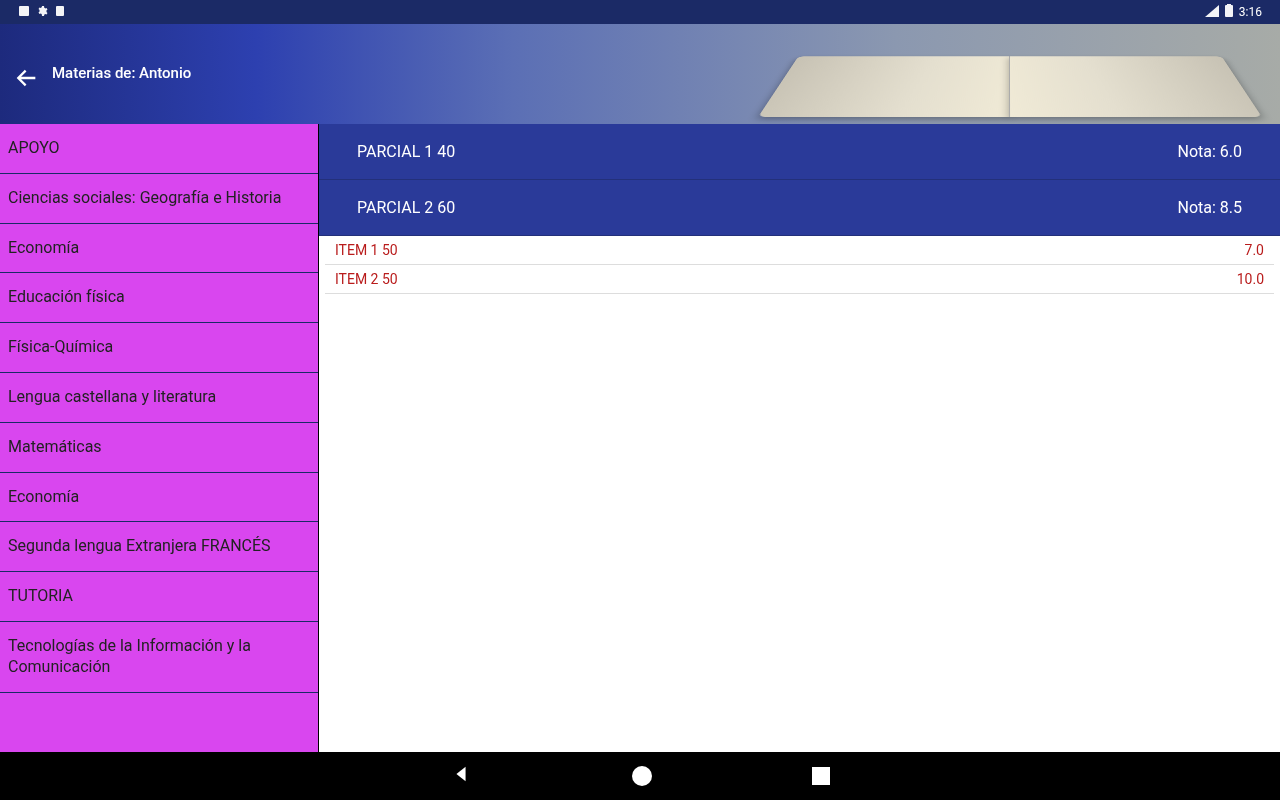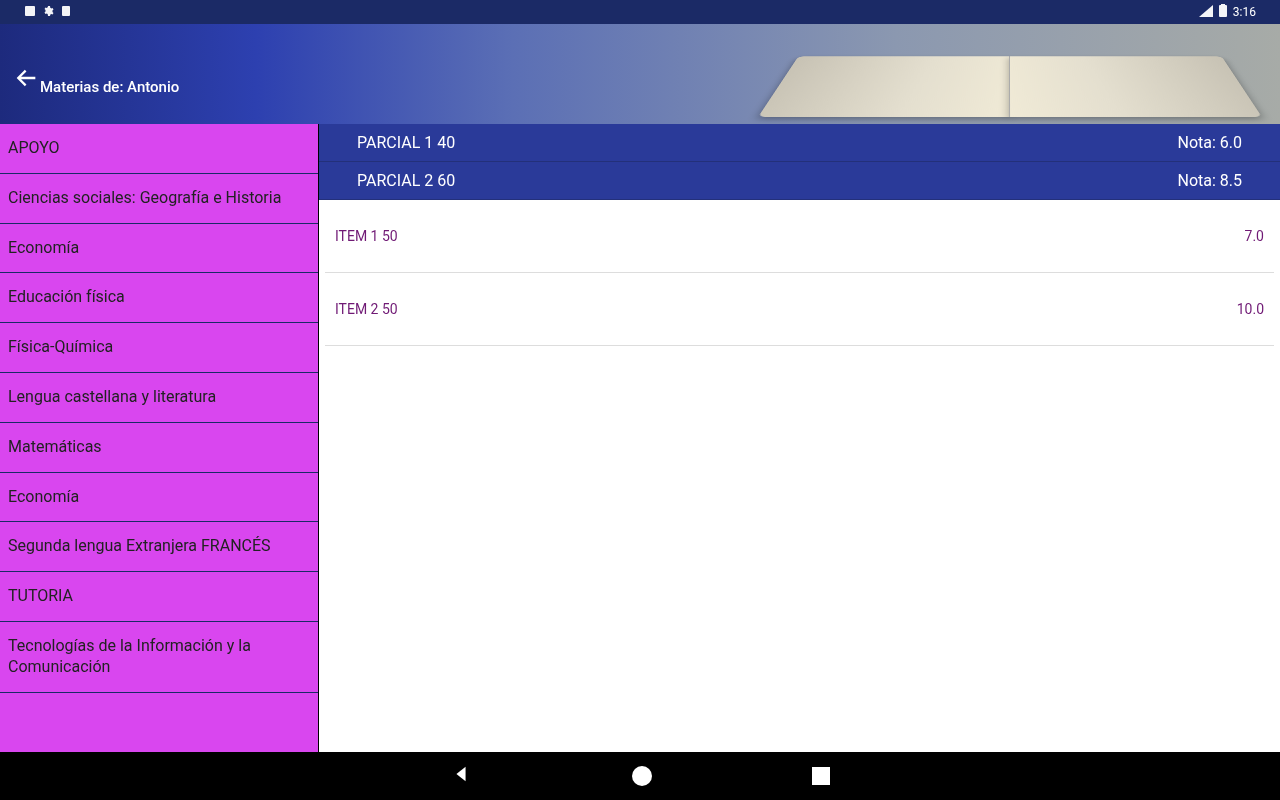--- a/index.html
+++ b/index.html
@@ -1,37 +1,37 @@
 <!DOCTYPE html>
 <html><head>
 <meta charset="utf-8">
 <style>
   html,body{margin:0;padding:0;width:1280px;height:800px;font-family:Roboto,Arial,sans-serif;background:#000;overflow:hidden}
   .device{width:1280px;height:800px;position:relative;background:#fff}
   
-  .status-bar{height:24px;background:#1b2a66;color:#fff;display:flex;align-items:center;font-size:12px;padding:0 24px;justify-content:space-between}
+  .status-bar{height:24px;background:#1b2a66;color:#fff;display:flex;align-items:center;font-size:12px;padding:0 18px;justify-content:space-between}
   .status-left,.status-right{display:flex;align-items:center;gap:6px}
   .status-ic{fill:#fff;opacity:.95}
   
   .header{height:100px;position:relative;overflow:hidden;background:linear-gradient(90deg,#1d2a7d 0%,#2d40b0 20%,#5b6fb5 40%,#8b98b0 70%,#a7aba7 100%)}
   
   .book{position:absolute;right:40px;bottom:-20px;width:460px;height:120px;transform:perspective(600px) rotateX(60deg)}
   .page-l{position:absolute;left:0;top:0;width:50%;height:100%;background:linear-gradient(100deg,#c7c2b4 0%,#e4dfcf 60%,#f0ead6 100%);border-radius:6px 0 0 6px;border-right:1px solid #aaa;box-shadow:0 4px 10px rgba(0,0,0,.3)}
   .page-r{position:absolute;right:0;top:0;width:50%;height:100%;background:linear-gradient(-100deg,#c7c2b4 0%,#e4dfcf 60%,#f0ead6 100%);border-radius:0 6px 6px 0;border-left:1px solid #aaa;box-shadow:0 4px 10px rgba(0,0,0,.3)}
-  .hdr-row{position:absolute;left:12px;top:40px;display:flex;align-items:flex-end;color:#fff}
+  .hdr-row{position:absolute;left:12px;top:40px;display:flex;align-items:flex-start;gap:12px;color:#fff}
   .back-arrow svg{width:28px;height:28px;fill:#fff}
   .hdr-title{font-size:15px;font-weight:500}
   
   .body{position:absolute;top:124px;bottom:48px;left:0;right:0;display:flex}
   .sidebar{width:318px;background:#d946ef;border-right:1px solid #000;overflow:hidden}
   .sb-item{padding:14px 10px 14px 8px;border-bottom:1px solid #1b2a66;color:#222;font-size:16px;cursor:pointer;line-height:1.3}
   .sb-item:first-child{border-top:none}
   .main{flex:1;background:#fff;display:flex;flex-direction:column}
-  .parcial{background:#2a3a99;color:#fff;padding:9px 38px;display:flex;justify-content:space-between;font-size:16px;border-bottom:1px solid #23307a}
-  .item-row{padding:28px 10px;display:flex;justify-content:space-between;color:#701a75;font-size:14px;border-bottom:1px solid #ddd;margin:0 6px}
+  .parcial{background:#2a3a99;color:#fff;padding:18px 38px;display:flex;justify-content:space-between;font-size:16px;border-bottom:1px solid #23307a}
+  .item-row{padding:6px 10px;display:flex;justify-content:space-between;color:#b91c1c;font-size:14px;border-bottom:1px solid #ddd;margin:0 6px}
   
   .navbar{position:absolute;bottom:0;left:0;right:0;height:48px;background:#000;display:flex;justify-content:center;align-items:center;gap:160px}
   .nav-btn svg{width:22px;height:22px;fill:#fff}
   .nav-circ{width:20px;height:20px;border-radius:50%;background:#fff}
   .nav-sq{width:18px;height:18px;background:#fff}
 </style>
 </head>
 <body>
 
 <div class="device">

